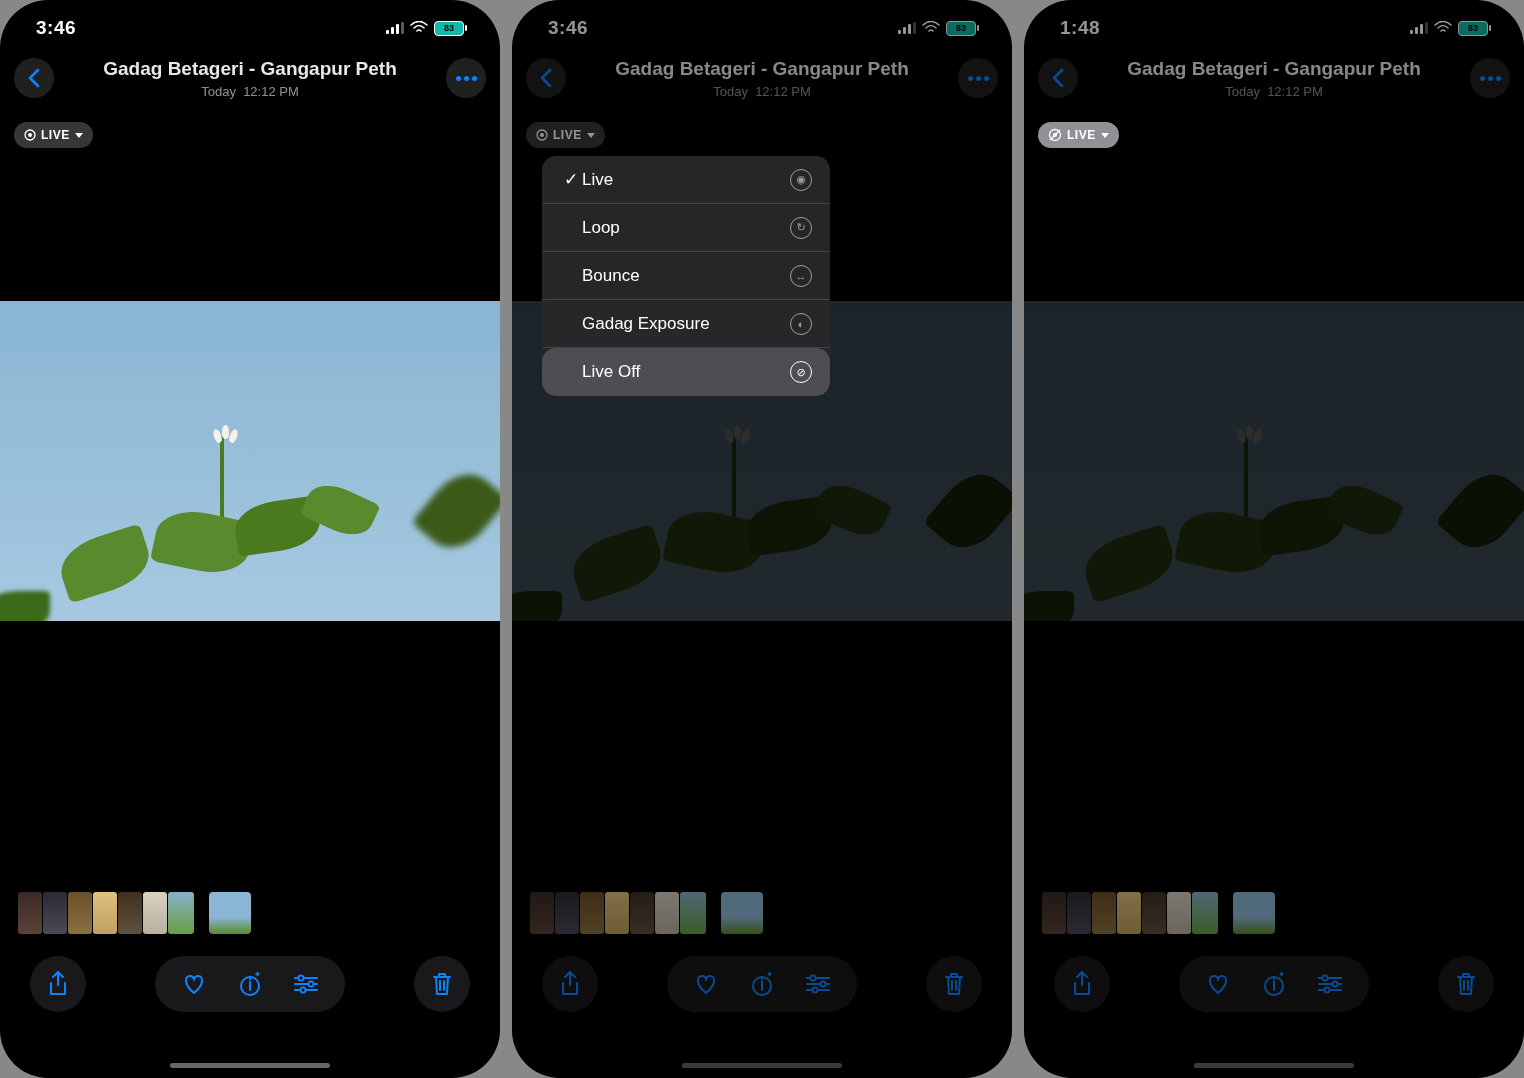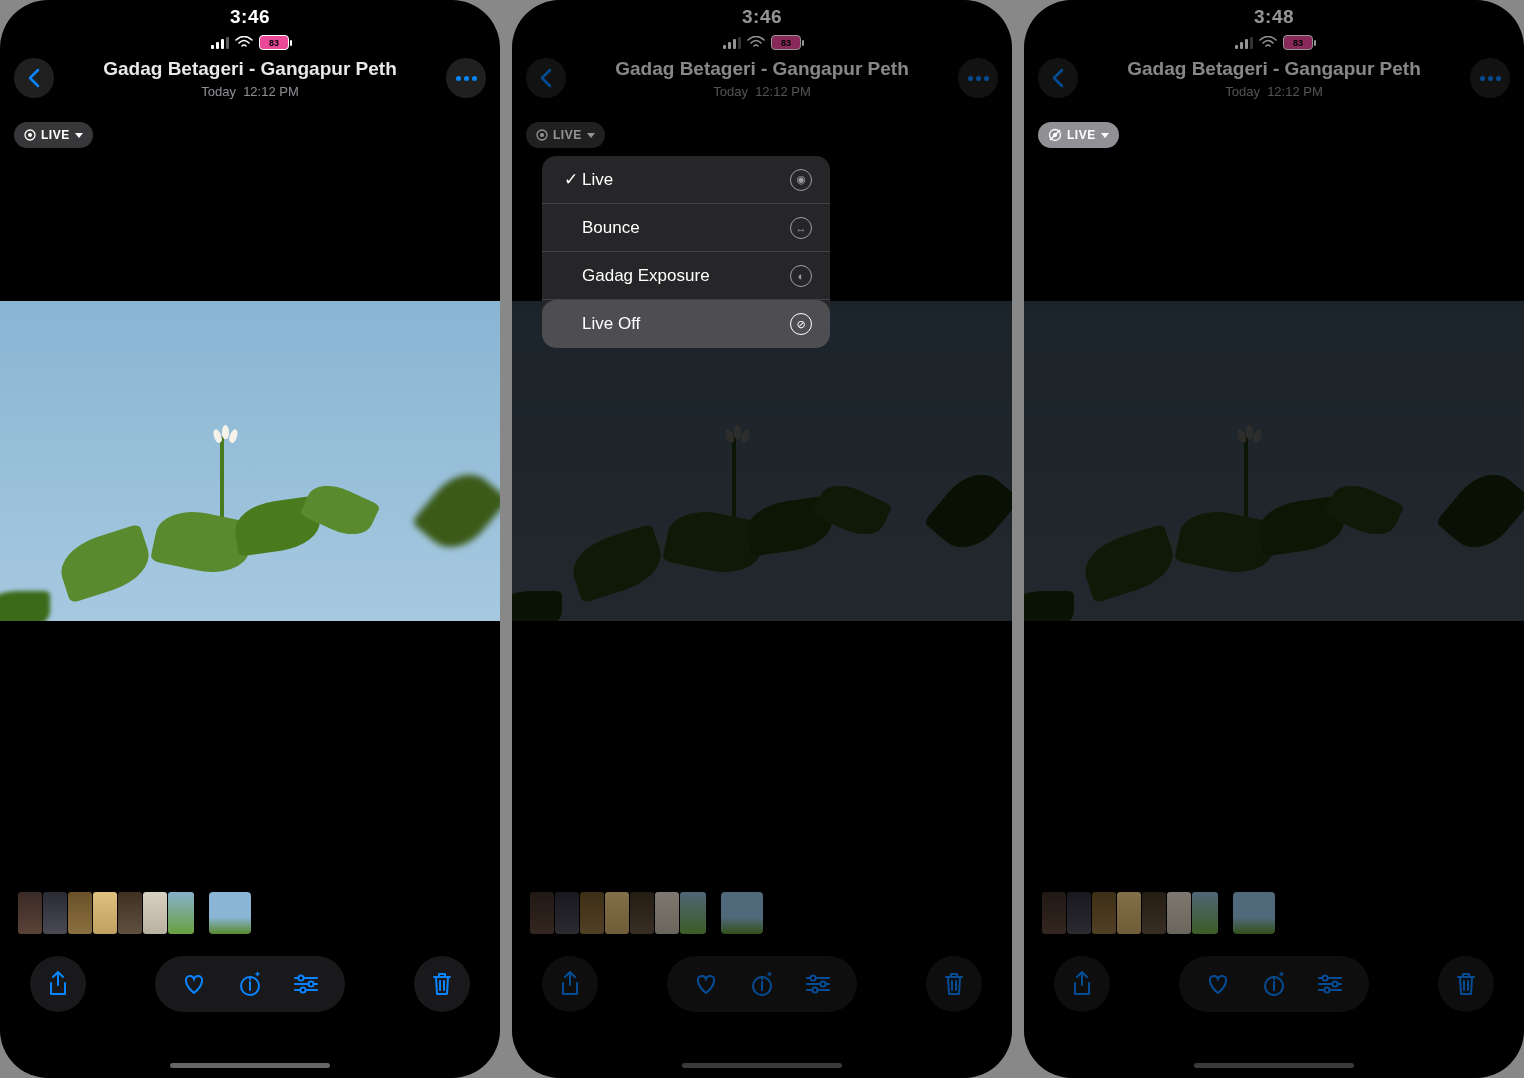--- a/index.html
+++ b/index.html
@@ -30,33 +30,32 @@
       background: rgba(0,0,0,0.42);
       pointer-events: none;
     }
     
     .status-bar {
       height: 50px;
       display: flex;
       justify-content: space-between;
       align-items: center;
       padding: 6px 36px 0 36px;
-      flex-direction: column;
     }
     .time { font-weight: 600; font-size: 19px; letter-spacing: 0.5px; }
     .status-icons { display: flex; gap: 6px; align-items: center; }
     .signal { display: flex; gap: 2px; align-items: flex-end; height: 12px; }
     .signal span { width: 3px; background: #fff; border-radius: 1px; }
     .signal span:nth-child(1){height:4px;} .signal span:nth-child(2){height:7px;}
     .signal span:nth-child(3){height:10px;} .signal span:nth-child(4){height:12px; opacity:0.35;}
     .battery-wrap { display: flex; align-items: center; }
     .battery {
       width: 30px; height: 15px; border: 1.5px solid #fff; border-radius: 4px;
       display: flex; align-items: center; justify-content: center;
-      font-size: 9px; font-weight: 700; position: relative; color:#000; background:#ec4899;
+      font-size: 9px; font-weight: 700; position: relative; color:#000; background:#14b8a6;
     }
     .battery::after { content:""; position:absolute; right:-4px; width:2px; height:6px; background:#fff; border-radius:1px; }
     
     .nav {
       height: 56px; display:flex; align-items:center; justify-content:space-between;
       padding: 0 14px;
       gap: 39px;
     }
     .back-btn {
       width: 40px; height: 40px; border-radius: 50%; background: rgba(80,80,83,0.4);
@@ -327,20 +326,25 @@
   </div>
 
   <div class="menu">
     <div class="menu-row">
       <span class="chk">✓</span>
       <span class="lbl">Live</span>
       <span class="ico">◉</span>
     </div>
     <div class="menu-row">
       <span class="chk"></span>
+      <span class="lbl">Loop</span>
+      <span class="ico">↻</span>
+    </div>
+    <div class="menu-row">
+      <span class="chk"></span>
       <span class="lbl">Bounce</span>
       <span class="ico">↔</span>
     </div>
     <div class="menu-row">
       <span class="chk"></span>
       <span class="lbl">Gadag Exposure</span>
       <span class="ico">◐</span>
     </div>
     <div class="menu-row highlight">
       <span class="chk"></span>
@@ -386,21 +390,21 @@
         <svg width="22" height="26" viewBox="0 0 22 26">
           <path d="M3 6 H19 M8 6 V3 H14 V6 M5 6 L6 23 H16 L17 6 M9 10 V19 M13 10 V19" stroke="#0a84ff" stroke-width="2" fill="none" stroke-linecap="round" stroke-linejoin="round"></path>
         </svg>
       </div>
   </div>
   <div class="home-indicator"></div>
 </div>
 
 <div class="phone dimmed">
   <div class="status-bar">
-    <div class="time">3:48</div>
+    <div class="time">1:48</div>
     <div class="status-icons">
       <div class="signal">
           <span></span>
           <span></span>
           <span></span>
           <span></span>
         </div>
       <svg width="18" height="14" viewBox="0 0 18 14">
           <path d="M1 4 Q9 -3 17 4 M4 7 Q9 2 14 7 M7 10 Q9 8 11 10" stroke="#fff" stroke-width="1.6" fill="none" stroke-linecap="round"></path>
         </svg>

